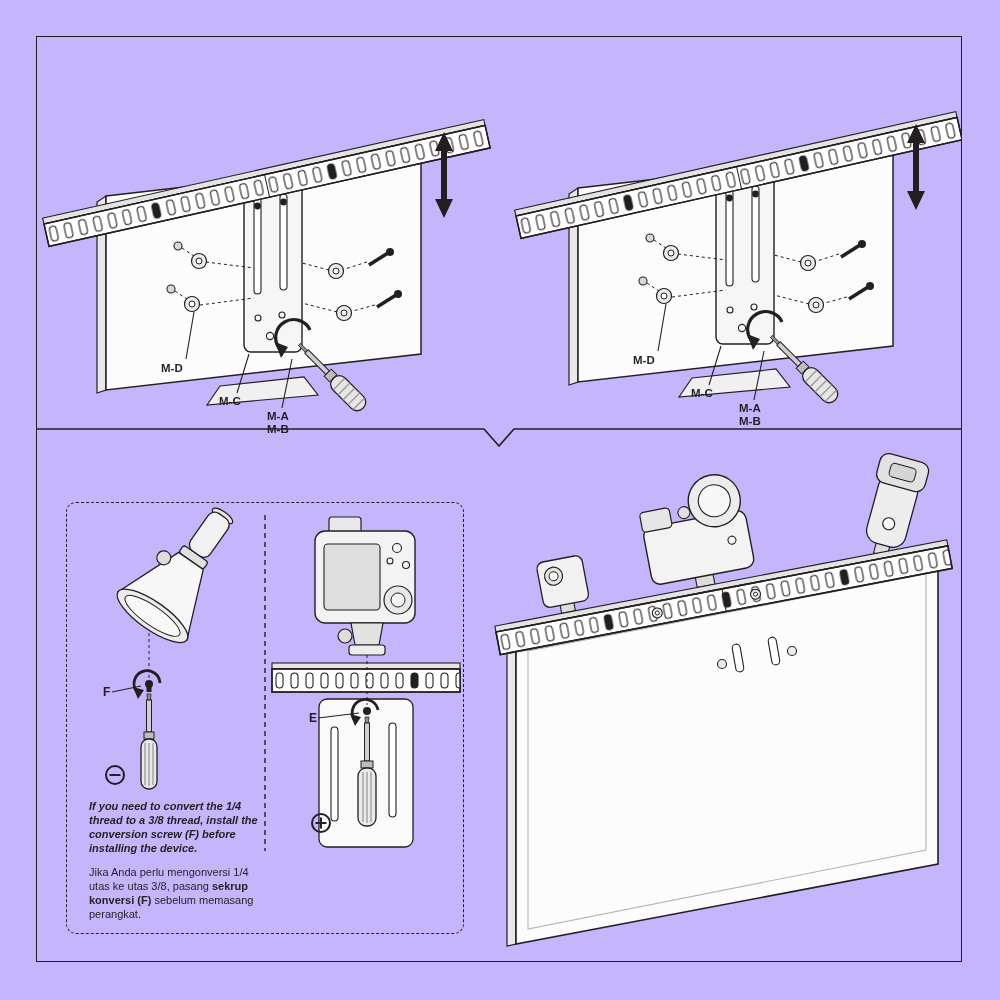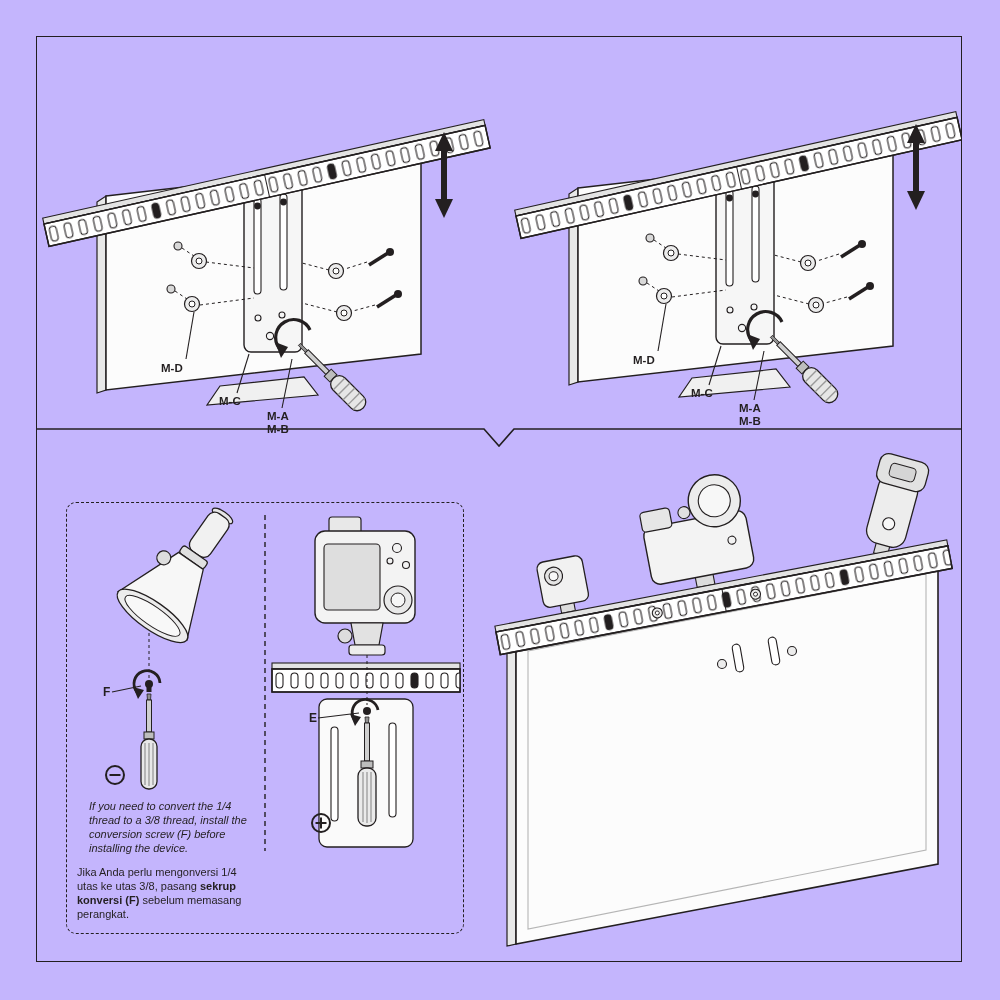--- a/index.html
+++ b/index.html
@@ -4,22 +4,22 @@
 <style>
   html,body{margin:0;padding:0;background:#fff;}
   .page{position:relative;width:1000px;height:1000px;background:#c4b5fd;overflow:hidden;
         font-family:"Liberation Sans",sans-serif;color:#231f20;}
   .frame{position:absolute;left:36px;top:36px;width:926px;height:926px;
          border:1.6px solid #231f20;box-sizing:border-box;}
   .abs{position:absolute;}
   .dashed-box{position:absolute;left:66px;top:502px;width:398px;height:432px;
               border:1.6px dashed #231f20;border-radius:10px;box-sizing:border-box;}
   .note-en{position:absolute;left:22px;top:296px;width:172px;
-           font-size:11px;line-height:1.28;font-weight:normal;font-style:italic;color:#231f20;}
-  .note-id{position:absolute;left:10px;top:362px;width:178px;
+           font-size:11px;line-height:1.28;font-weight:bold;font-style:italic;color:#231f20;}
+  .note-id{position:absolute;left:22px;top:362px;width:178px;
            font-size:11px;line-height:1.28;color:#231f20;}
   svg text{font-family:"Liberation Sans",sans-serif;font-weight:bold;fill:#231f20;}
 </style>
 </head>
 <body>
 
 <div class="page">
   <div class="frame"></div>
 
   <svg class="abs" style="left:36px;top:42px" width="926" height="392" viewBox="0 0 926 392">

